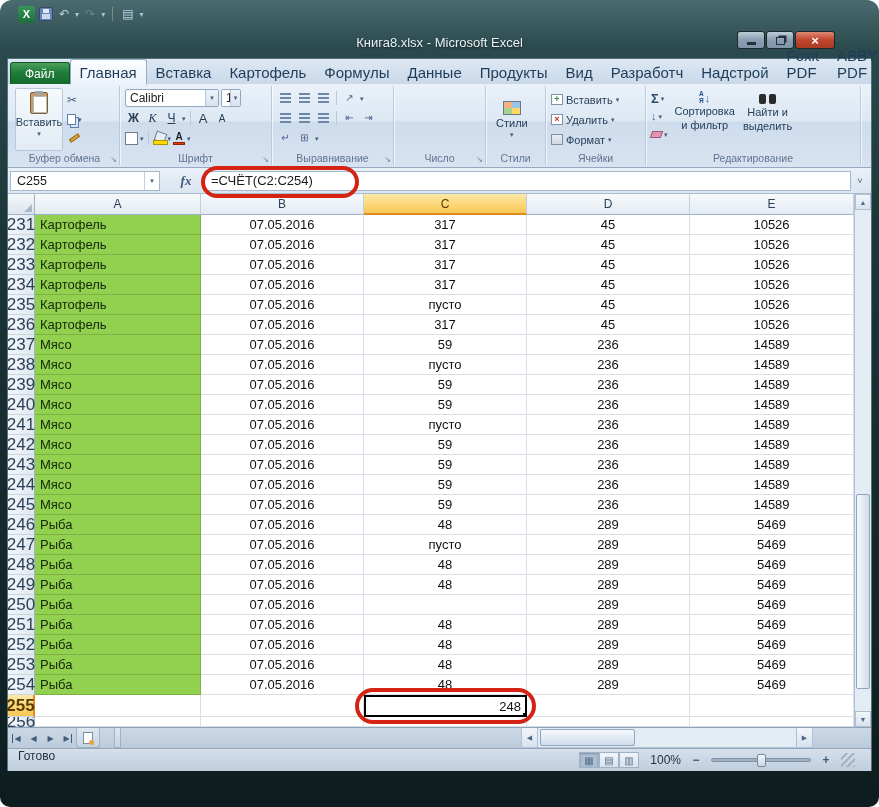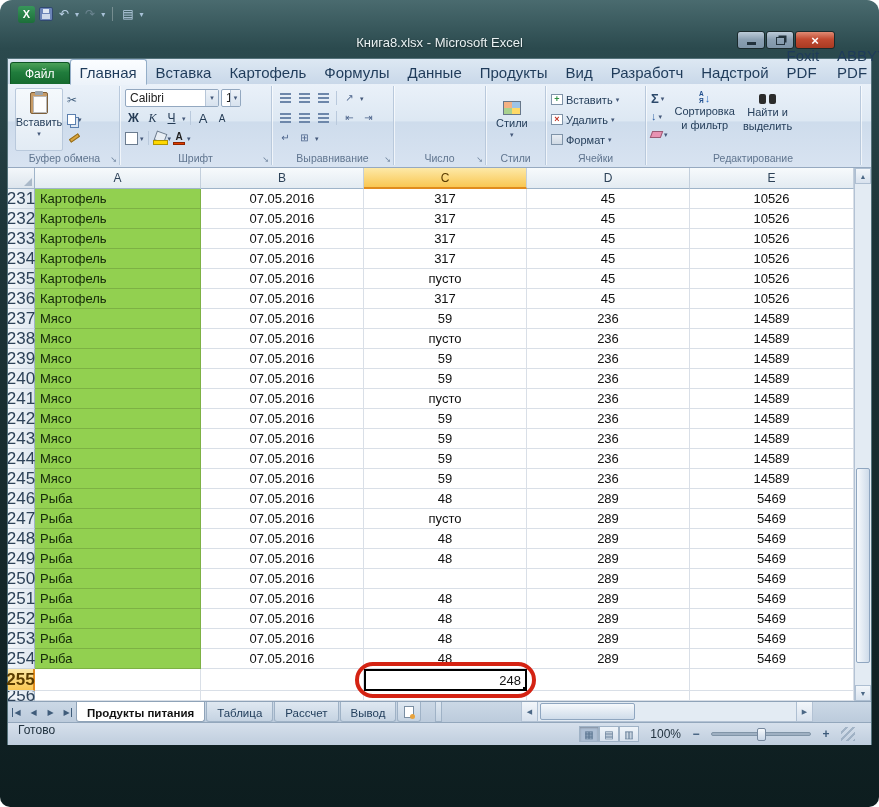--- a/index.html
+++ b/index.html
@@ -451,20 +451,33 @@
         <div class="bigbtn">
           <div class="binoc"></div>
           <span class="btxt2">Найти и</span>
           <span class="btxt2">выделить</span>
         </div>
         <div class="glabel">Редактирование</div>
       </div>
 
     </div>
 
+    <div class="frow">
+      <div class="namebox">
+        <span class="val">C255</span>
+        <span class="arr">▾</span>
+      </div>
+      <div class="fhandle"></div>
+      <div class="fx">fx</div>
+      <div class="ffield">
+        <span class="val">=СЧЁТ(C2:C254)</span>
+        <div class="red-oval oval-formula" style="border-color: rgb(212, 35, 19);"></div>
+      </div>
+      <div class="fchevron">˅</div>
+    </div>
 
     <div class="gridwrap">
       <div class="gridmain">
         <div class="hdrrow">
           <div class="corner"></div>
           <div style="display:flex;flex:1">
                 <div class="chdr w-a">A</div>
                 <div class="chdr w-b">B</div>
                 <div class="chdr w-c sel">C</div>
                 <div class="chdr w-d">D</div>
@@ -692,26 +705,20 @@
 
     <div class="tabbar">
       <div class="navbtn first">
             <span>◀</span>
           </div>
       <div class="navbtn">◀</div>
       <div class="navbtn">▶</div>
       <div class="navbtn last">
             <span>▶</span>
           </div>
-      <div style="display:flex">
-            <div class="stab active">Продукты питания</div>
-            <div class="stab">Таблица</div>
-            <div class="stab">Рассчет</div>
-            <div class="stab">Вывод</div>
-          </div>
       <div class="addsheet">
         <div class="sheet-ico"></div>
       </div>
       <div class="hsplitter"></div>
       <div class="hscroll" style="margin-left:auto">
         <div class="hbtn">◀</div>
         <div class="htrack">
           <div class="hthumb"></div>
         </div>
         <div class="hbtn right">▶</div>

